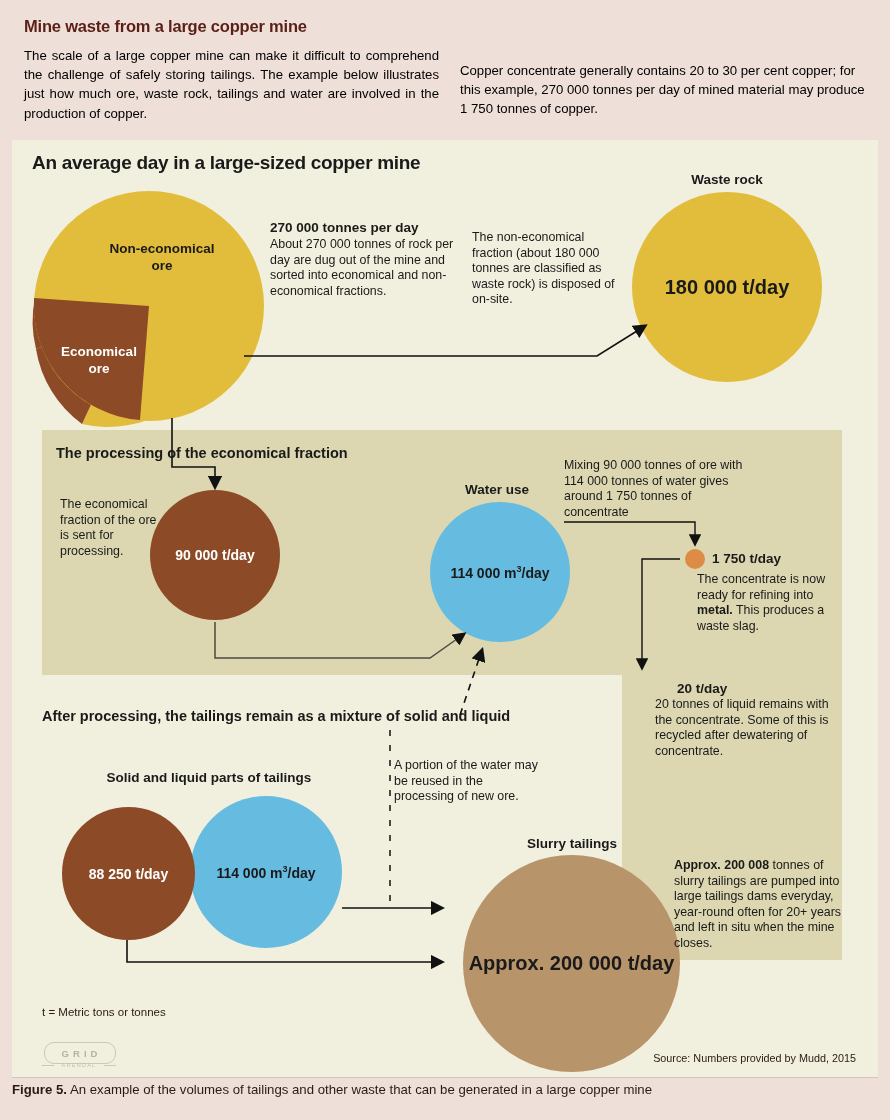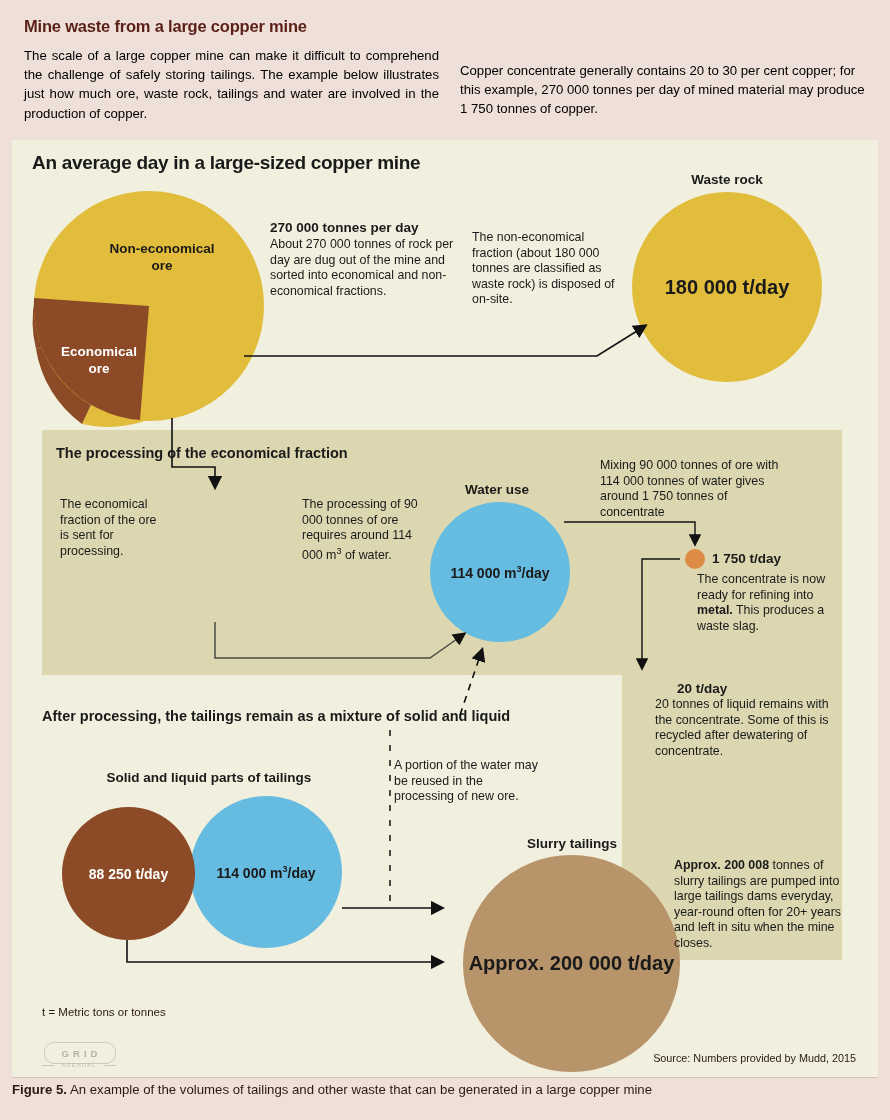--- a/index.html
+++ b/index.html
@@ -155,29 +155,31 @@
 
     <div class="lbl-bold" style="left:645px;top:32px;width:140px;text-align:center;">Waste rock</div>
     <div class="circle c-waste" style="left:620px;top:52px;width:190px;height:190px;font-size:20px;">
       <span>180 000 t/day</span>
     </div>
 
     <div class="sec-title" style="left:44px;top:305px;">The processing of the economical fraction</div>
 
     <div class="note" style="left:48px;top:357px;width:105px;">The economical fraction of the ore is sent for processing.</div>
 
-
-    <div class="note" style="left:290px;top:357px;width:118px;">The processing of 90 000 tonnes of ore requires around 114 000 m<sup style="font-size:9px;">3</sup> of water.</div>
+    <div class="circle c-econ" style="left:138px;top:350px;width:130px;height:130px;font-size:14px;">
+      <span>90 000 t/day</span>
+    </div>
+
 
     <div class="lbl-bold" style="left:410px;top:342px;width:150px;text-align:center;">Water use</div>
     <div class="circle c-water" style="left:418px;top:362px;width:140px;height:140px;font-size:14px;">
       <span><span>114 000 m</span><sup style="font-size:9px;">3</sup><span>/day</span></span>
     </div>
 
-    <div class="note" style="left:552px;top:318px;width:185px;margin-left:36px;">Mixing 90 000 tonnes of ore with 114 000 tonnes of water gives around 1 750 tonnes of concentrate</div>
+    <div class="note" style="left:552px;top:318px;width:185px;">Mixing 90 000 tonnes of ore with 114 000 tonnes of water gives around 1 750 tonnes of concentrate</div>
 
     <div class="circle c-conc" style="left:673px;top:409px;width:20px;height:20px;"></div>
     <div class="lbl-bold" style="left:700px;top:411px;">1 750 t/day</div>
     <div class="note" style="left:685px;top:432px;width:150px;">The concentrate is  now ready for refining into <b>metal.</b> This produces a waste slag.</div>
 
     <div class="lbl-bold" style="left:665px;top:541px;">20 t/day</div>
     <div class="note" style="left:643px;top:557px;width:180px;">20 tonnes of liquid remains with the concentrate. Some of this is recycled after dewatering of concentrate.</div>
 
     <div class="sec-title" style="left:30px;top:568px;">After processing, the tailings remain as a mixture of solid and liquid</div>
 

